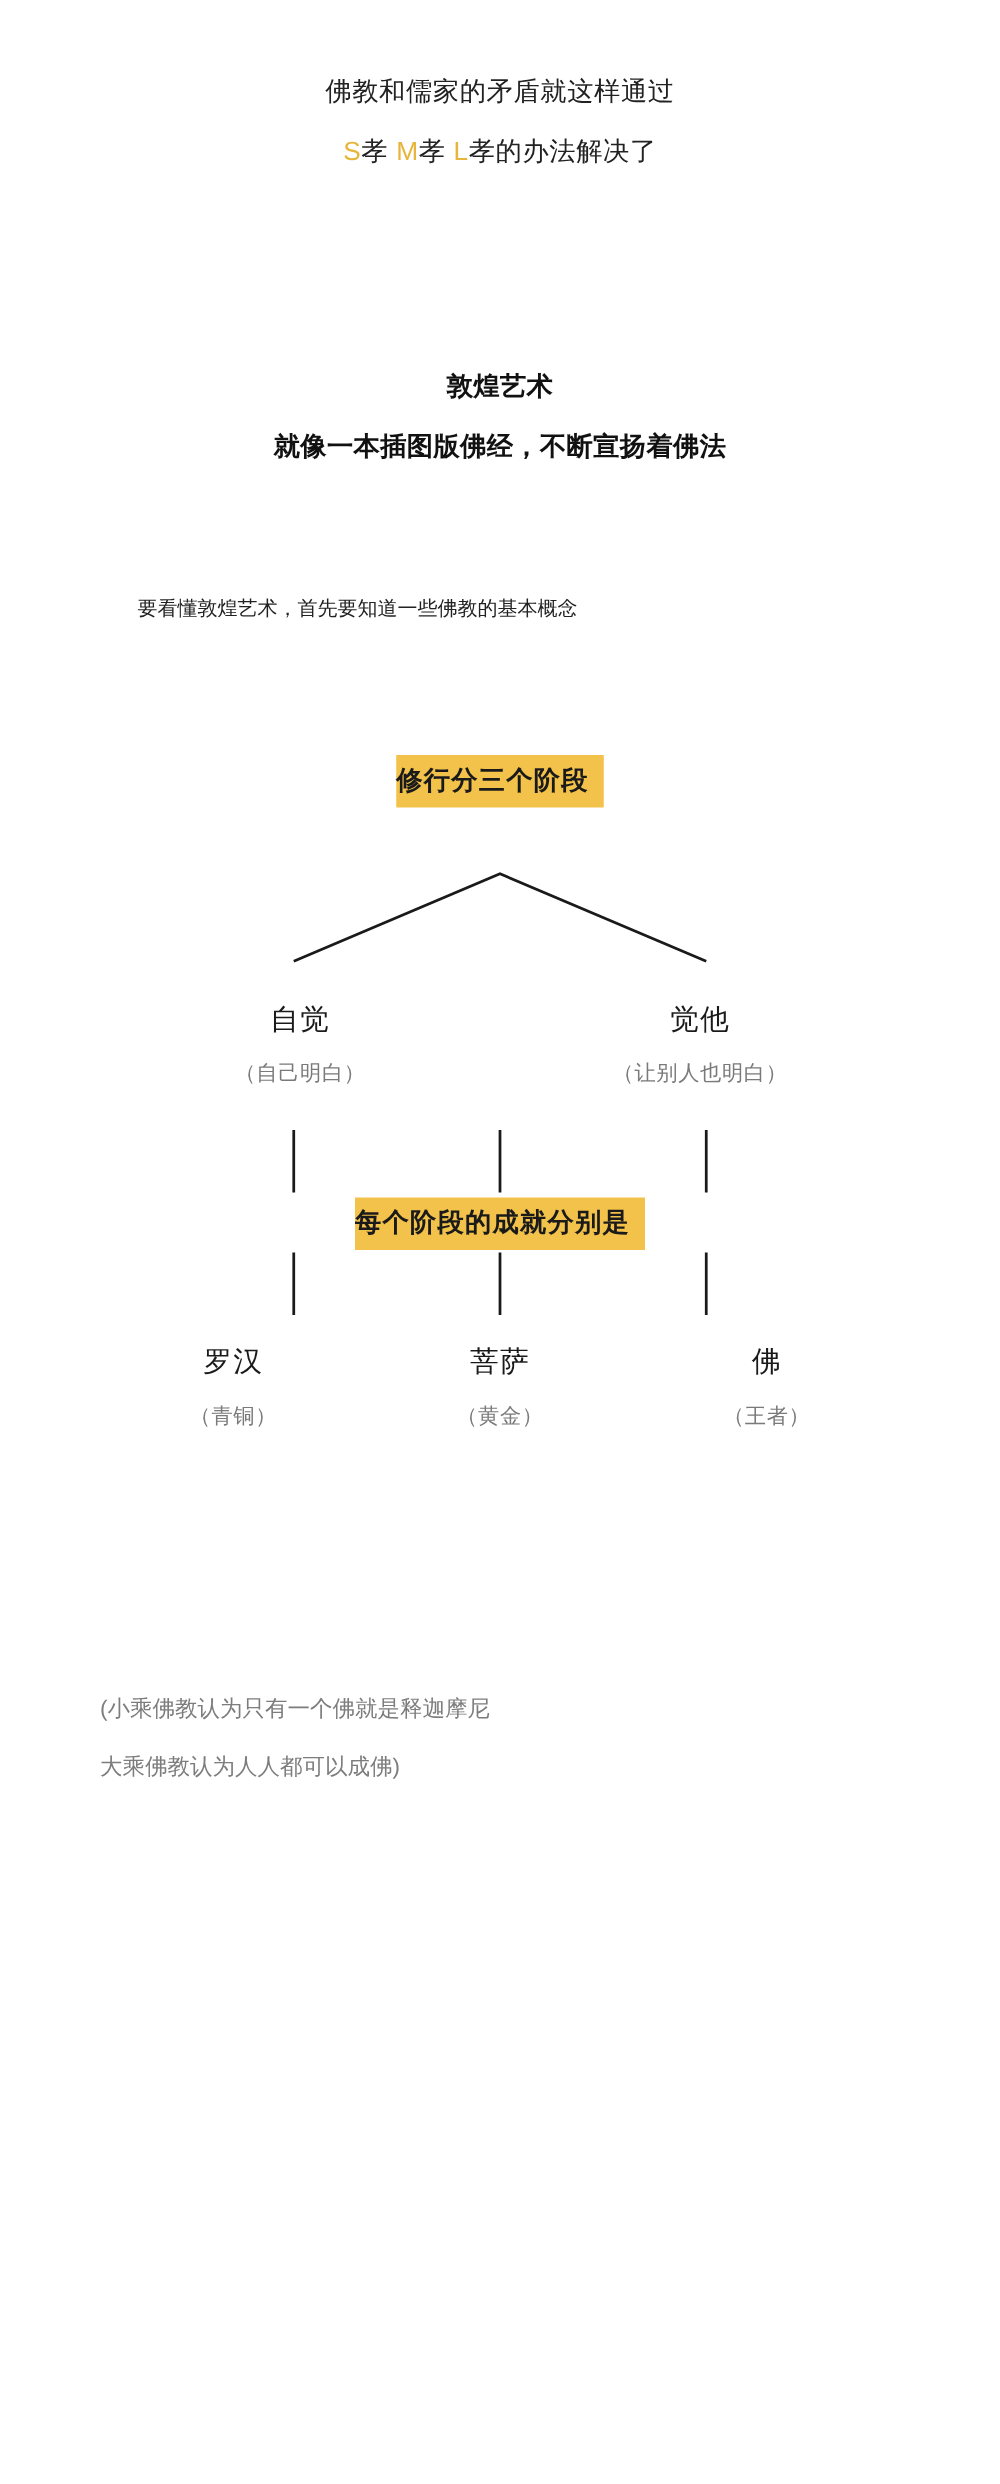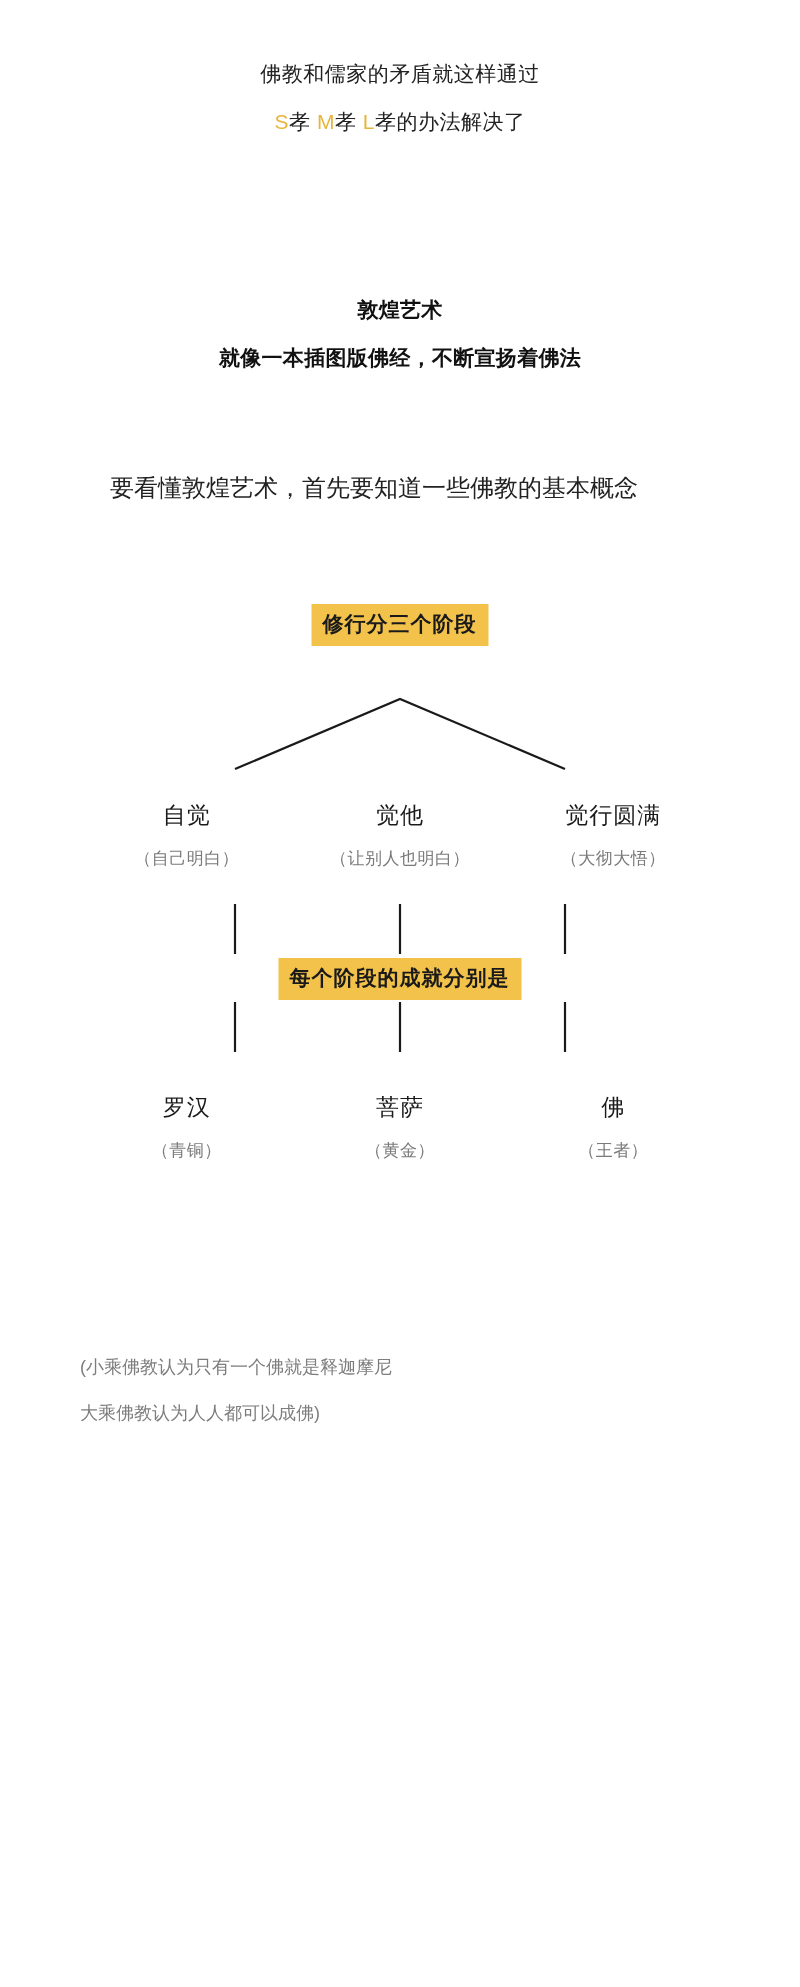--- a/index.html
+++ b/index.html
@@ -47,39 +47,39 @@
     line-height: 48px;
     color: #111;
     letter-spacing: 0.3px;
   }
   .headline .hl2 { display: block; }
 
   
   .para {
     margin-top: 82px;
     padding: 0 30px;
-    font-size: 24px;
+    font-size: 16px;
     line-height: 48px;
     color: #222;
     text-align: left;
   }
 
   
   .diagram {
     position: relative;
     margin-top: 92px;
     height: 620px;
   }
   .hl-box {
     position: absolute;
     background: #f3c24b;
     color: #1a1a1a;
     font-size: 21px;
     font-weight: bold;
-    padding: 6px 12px 8px 11px;
+    padding: 6px 12px 8px 0;
     white-space: nowrap;
     letter-spacing: 1px;
   }
   #stage-box {
     left: 50%;
     transform: translateX(-50%);
     top: 0;
   }
   #achieve-box {
     left: 50%;
@@ -109,21 +109,21 @@
     color: #1a1a1a;
     letter-spacing: 1px;
   }
   .sub-label {
     font-size: 17px;
     color: #7a7a7a;
     letter-spacing: 0.5px;
     margin-top: 16px;
   }
   #stage-names { top: 196px; }
-  #result-names { top: 488px; }
+  #result-names { top: 470px; }
 
   
   .footnote {
     margin-top: 120px;
     color: #7d7d7d;
     font-size: 18px;
     line-height: 46px;
     padding-bottom: 90px;
   }
   .footnote .fl2 { display: block; }
@@ -168,24 +168,20 @@
 
     <div class="row-labels" id="stage-names">
       <div class="col">
         <div class="big-label">自觉</div>
         <div class="sub-label">（自己明白）</div>
       </div>
       <div class="col">
         <div class="big-label">觉他</div>
         <div class="sub-label">（让别人也明白）</div>
       </div>
-      <div class="col">
-        <div class="big-label">觉行圆满</div>
-        <div class="sub-label">（大彻大悟）</div>
-      </div>
     </div>
 
     <div class="hl-box" id="achieve-box">每个阶段的成就分别是</div>
 
     <div class="row-labels" id="result-names">
       <div class="col">
         <div class="big-label">罗汉</div>
         <div class="sub-label">（青铜）</div>
       </div>
       <div class="col">

